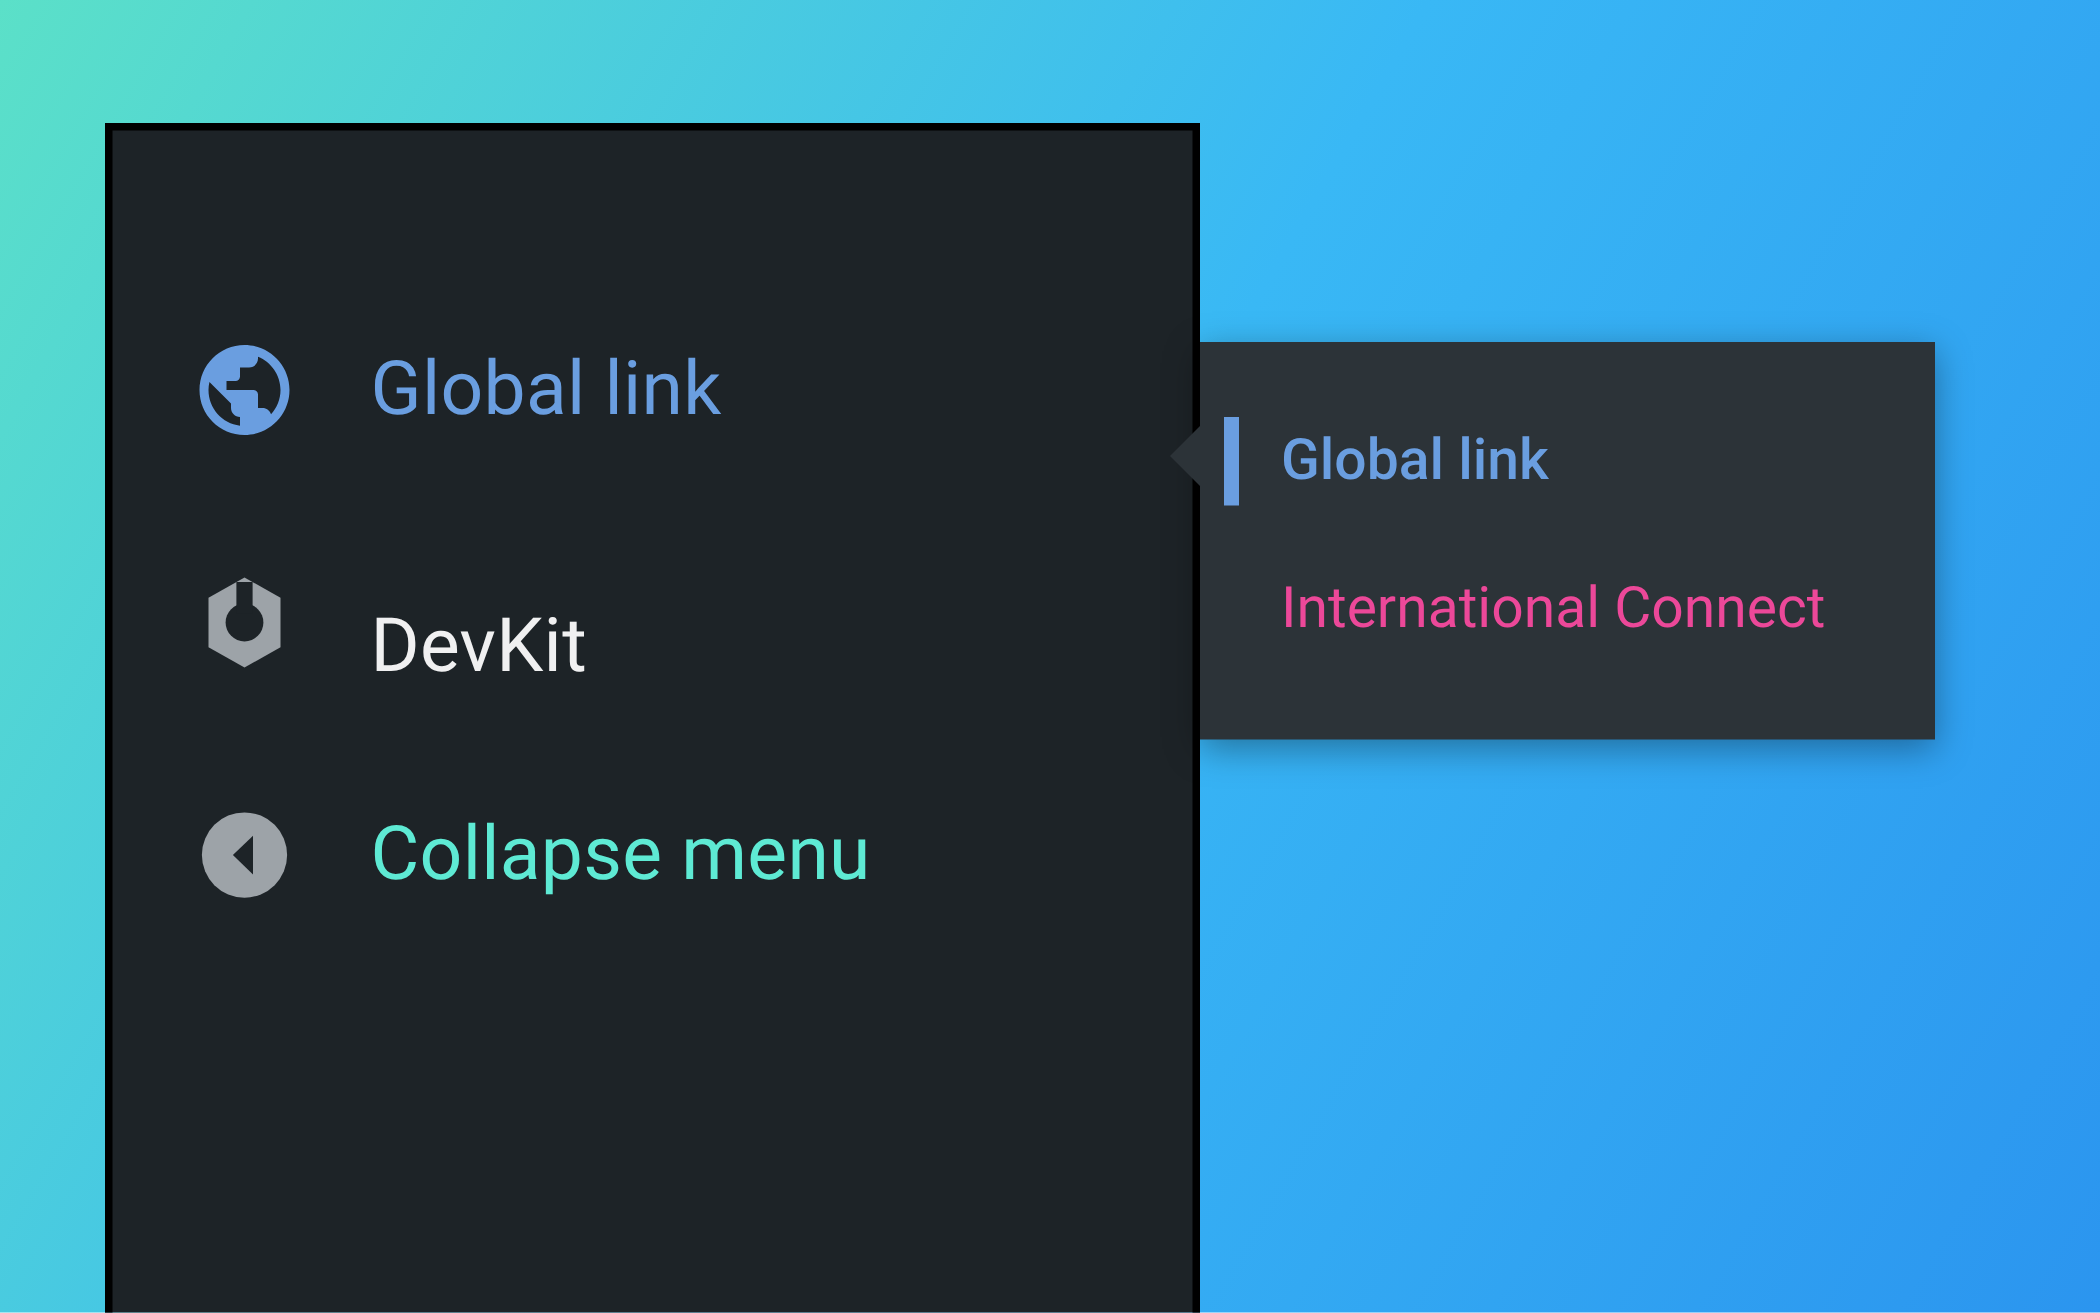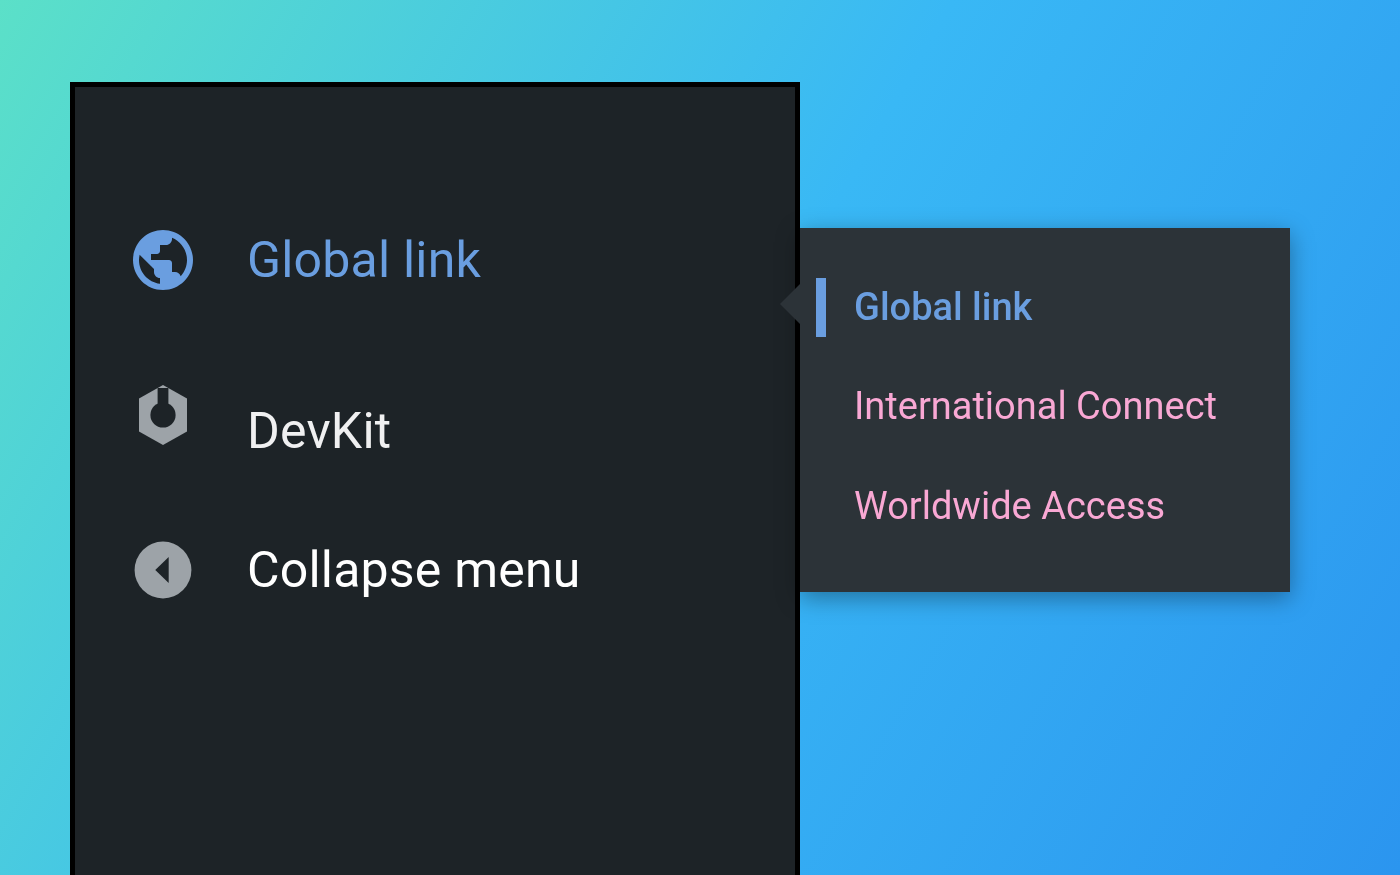--- a/index.html
+++ b/index.html
@@ -37,21 +37,21 @@
       justify-content: center;
       flex-shrink: 0;
     }
     .sidebar-item .label {
       font-size: 50px;
       margin-left: 44px;
       letter-spacing: 0.2px;
     }
     .sidebar-item.active .label { color: #6a9ee0; }
     .sidebar-item.normal .label { color: #f0f0f1; margin-top: 33px; }
-    .sidebar-item.muted  .label { color: #ffffff; }
+    .sidebar-item.muted  .label { color: #5eead4; }
 
     svg { display: block; }
 
     .flyout {
       position: absolute;
       left: 800px;
       top: 228px;
       width: 490px;
       background: #2c3338;
       padding: 30px 0 36px 0;
@@ -62,21 +62,21 @@
       position: absolute;
       left: -20px;
       top: 56px;
       border-top: 20px solid transparent;
       border-bottom: 20px solid transparent;
       border-right: 20px solid #2c3338;
     }
     .flyout-item {
       padding: 24px 36px 24px 54px;
       font-size: 38px;
-      color: #f9a8d4;
+      color: #ec4899;
       cursor: pointer;
       line-height: 1.35;
       position: relative;
     }
     .flyout-item.active {
       color: #6a9ee0;
       font-weight: 500;
     }
     .flyout-item.active::before {
       content: "";
@@ -122,14 +122,13 @@
       </svg>
     </span>
     <span class="label">Collapse menu</span>
   </div>
 
 </div>
 
 <div class="flyout">
   <div class="flyout-item active">Global link</div>
   <div class="flyout-item">International Connect</div>
-  <div class="flyout-item">Worldwide Access</div>
 </div>
 
 </body></html>

